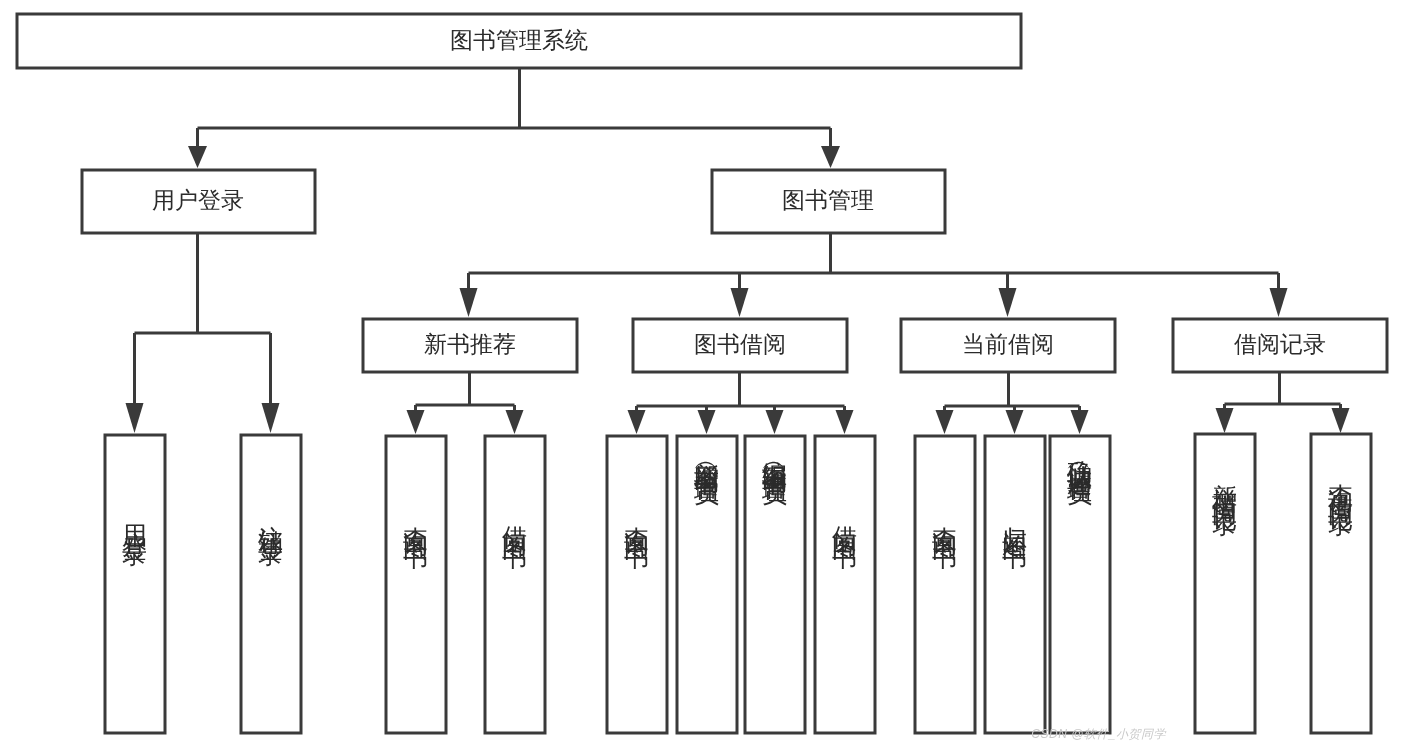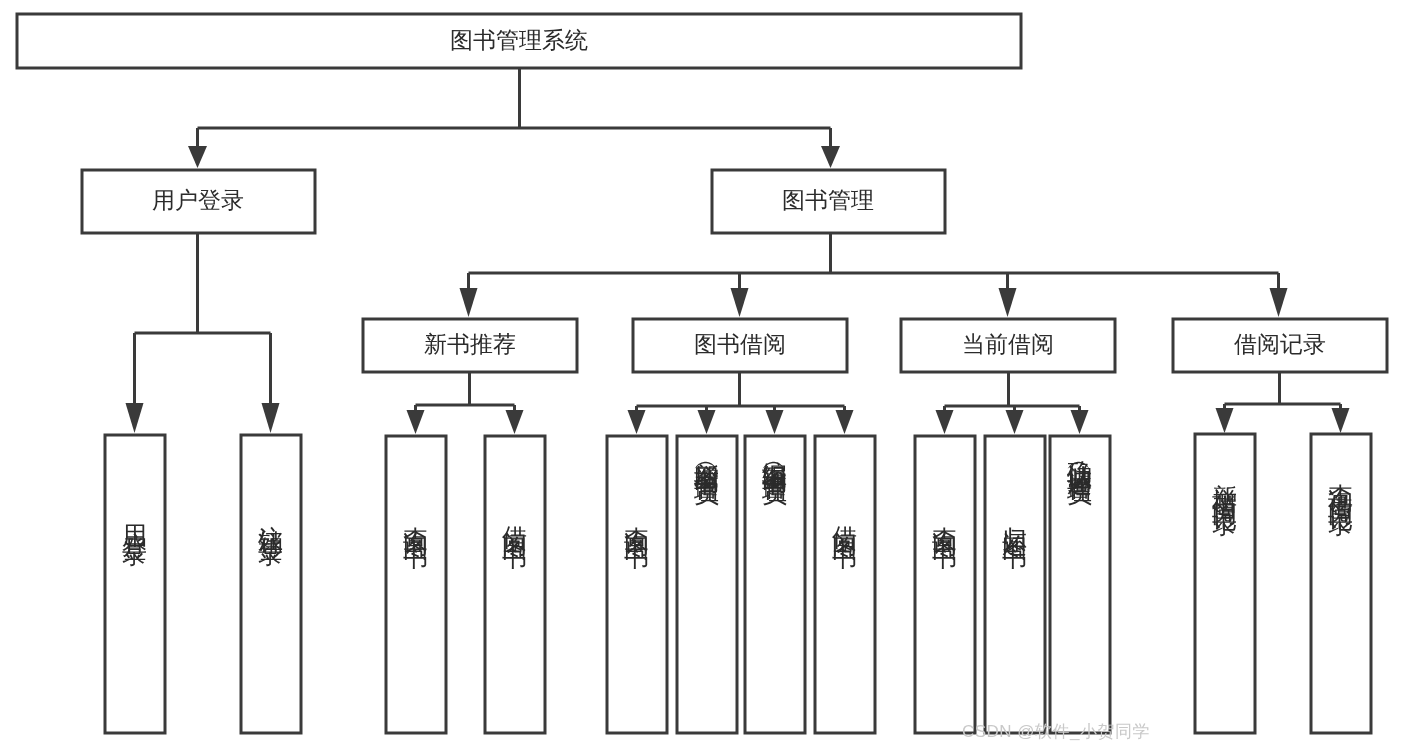--- a/index.html
+++ b/index.html
@@ -50,28 +50,29 @@
     text-anchor: middle;
   }
   text.node-label-v {
     fill: #2b2b2b;
     font-family: "Liberation Sans", "DejaVu Sans", sans-serif;
     font-size: 25px;
     text-anchor: middle;
   }
   .watermark {
     position: absolute;
-    right: 16px;
+    right: 0;
     bottom: 4px;
     color: #c9c9c9;
-    font-size: 17px;
+    font-size: 12px;
     font-family: "Liberation Sans", "DejaVu Sans", sans-serif;
     letter-spacing: 0.5px;
     white-space: nowrap;
     pointer-events: none;
+    font-style: italic;
   }
 </style>
 </head>
 <body>
 
 <div id="diagram-root">
 
   <svg id="flowchart" viewBox="0 0 1405 747" xmlns="http://www.w3.org/2000/svg">
 
     <g>

